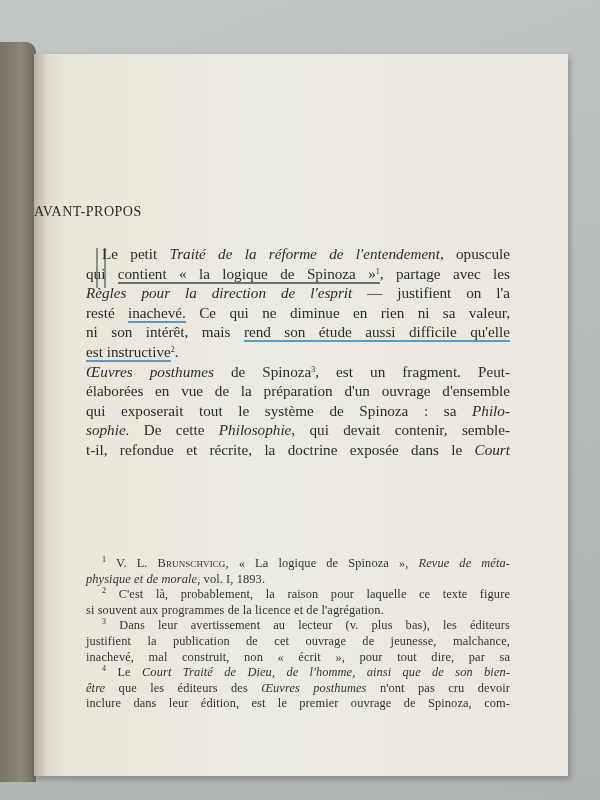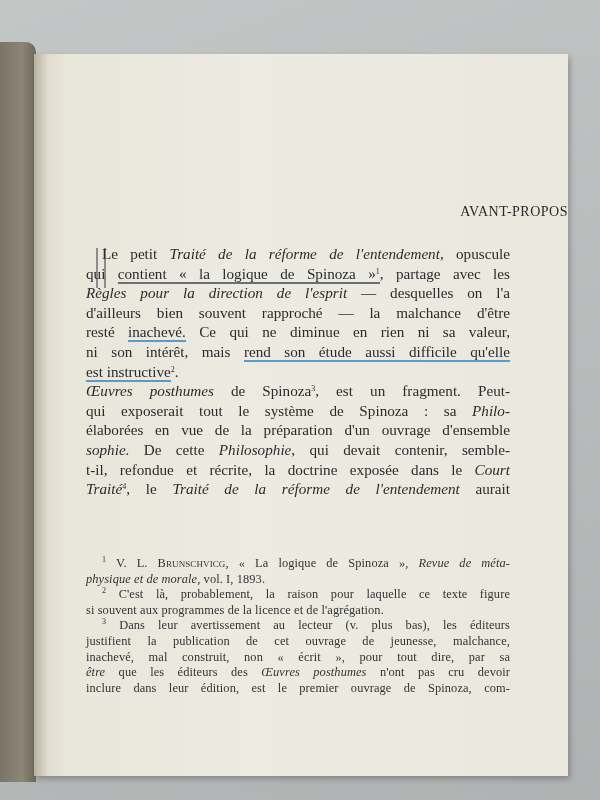--- a/index.html
+++ b/index.html
@@ -19,21 +19,21 @@
       position: absolute; left: 34px; top: 54px; width: 534px; height: 722px;
       background: linear-gradient(90deg, #d9d5c6 0%, #e9e6da 6%, #ecebe2 40%, #eae8de 100%);
       box-shadow: 2px 3px 6px rgba(0,0,0,0.25);
     }
     .page-shadow {
       position: absolute; left: 0; top: 0; width: 14px; height: 100%;
       background: linear-gradient(90deg, rgba(120,110,90,0.35), rgba(120,110,90,0));
     }
     .heading {
       position: absolute; left: 0; width: 100%; top: 150px;
-      text-align: right; font-size: 14px; letter-spacing: 0.5px;
+      text-align: left; font-size: 14px; letter-spacing: 0.5px;
       color: #2a2a2a; font-family: "Liberation Serif", serif;
     }
     .body-text {
       position: absolute; left: 52px; top: 190px; width: 424px;
       font-family: "Liberation Serif", serif;
       font-size: 15.2px; line-height: 19.6px; color: #2b2b2b;
       text-align: justify;
     }
     .line { display: block; white-space: nowrap; text-align-last: justify; text-align: justify; }
     .line.last { text-align-last: left; }
@@ -63,41 +63,40 @@
   <div class="page-shadow"></div>
 
   <div class="heading">AVANT-PROPOS</div>
 
   <div class="bracket"></div>
 
   <div class="body-text">
 
     <span class="line indent"><span>Le petit </span><i>Traité de la réforme de l'entendement</i><span>, opuscule</span></span>
     <span class="line"><span>qui </span><span class="ul-gray"><span>contient « la logique de Spinoza »</span><sup>1</sup></span><span>, partage avec les</span></span>
-    <span class="line"><i>Règles pour la direction de l'esprit</i><span> — desquelles on l'a</span></span>
-    <span class="line"><span>d'ailleurs bien souvent rapproché — la malchance d'être</span></span>
+    <span class="line"><i>Règles pour la direction de l'esprit</i><span> — justifient on l'a</span></span>
     <span class="line"><span>resté </span><span class="ul-blue">inachevé.</span><span> Ce qui ne diminue en rien ni sa valeur,</span></span>
     <span class="line"><span>ni son intérêt, mais </span><span class="ul-blue">rend son étude aussi difficile qu'elle</span></span>
     <span class="line last"><span class="ul-blue">est instructive</span><sup>2</sup><span>.</span></span>
 
     <span class="line"><i>Œuvres posthumes</i><span> de Spinoza</span><sup>3</sup><span>, est un fragment. Peut-</span></span>
+    <span class="line"><span>élaborées en vue de la préparation d'un ouvrage d'ensemble</span></span>
     <span class="line"><span>qui exposerait tout le système de Spinoza : sa </span><i>Philo-</i></span>
-    <span class="line"><span>élaborées en vue de la préparation d'un ouvrage d'ensemble</span></span>
     <span class="line"><i>sophie.</i><span> De cette </span><i>Philosophie</i><span>, qui devait contenir, semble-</span></span>
     <span class="line"><span>t-il, refondue et récrite, la doctrine exposée dans le </span><i>Court</i></span>
-    <span class="line"><i>Traité</i><sup>4</sup><span>, le </span><i>Traité de la réforme de l'entendement</i><span> aurait</span></span>
   </div>
 
   <div class="fn-text">
     <span class="line indent"><sup>1</sup> <span>V. L. </span><span class="sc">Brunschvicg</span><span>, « La logique de Spinoza », </span><i>Revue de méta-</i></span>
     <span class="line last"><i>physique et de morale</i><span>, vol. I, 1893.</span></span>
 
     <span class="line indent"><sup>2</sup> <span>C'est là, probablement, la raison pour laquelle ce texte figure</span></span>
     <span class="line last"><span>si souvent aux programmes de la licence et de l'agrégation.</span></span>
 
     <span class="line indent"><sup>3</sup> <span>Dans leur avertissement au lecteur (v. plus bas), les éditeurs</span></span>
     <span class="line"><span>justifient la publication de cet ouvrage de jeunesse, malchance,</span></span>
     <span class="line"><span>inachevé, mal construit, non « écrit », pour tout dire, par sa</span></span>
 
+    <span class="line indent"><sup>4</sup> <span>Le </span><i>Court Traité de Dieu, de l'homme, ainsi que de son bien-</i></span>
     <span class="line"><i>être</i><span> que les éditeurs des </span><i>Œuvres posthumes</i><span> n'ont pas cru devoir</span></span>
     <span class="line"><span>inclure dans leur édition, est le premier ouvrage de Spinoza, com-</span></span>
   </div>
 </div>
 
 </body></html>

